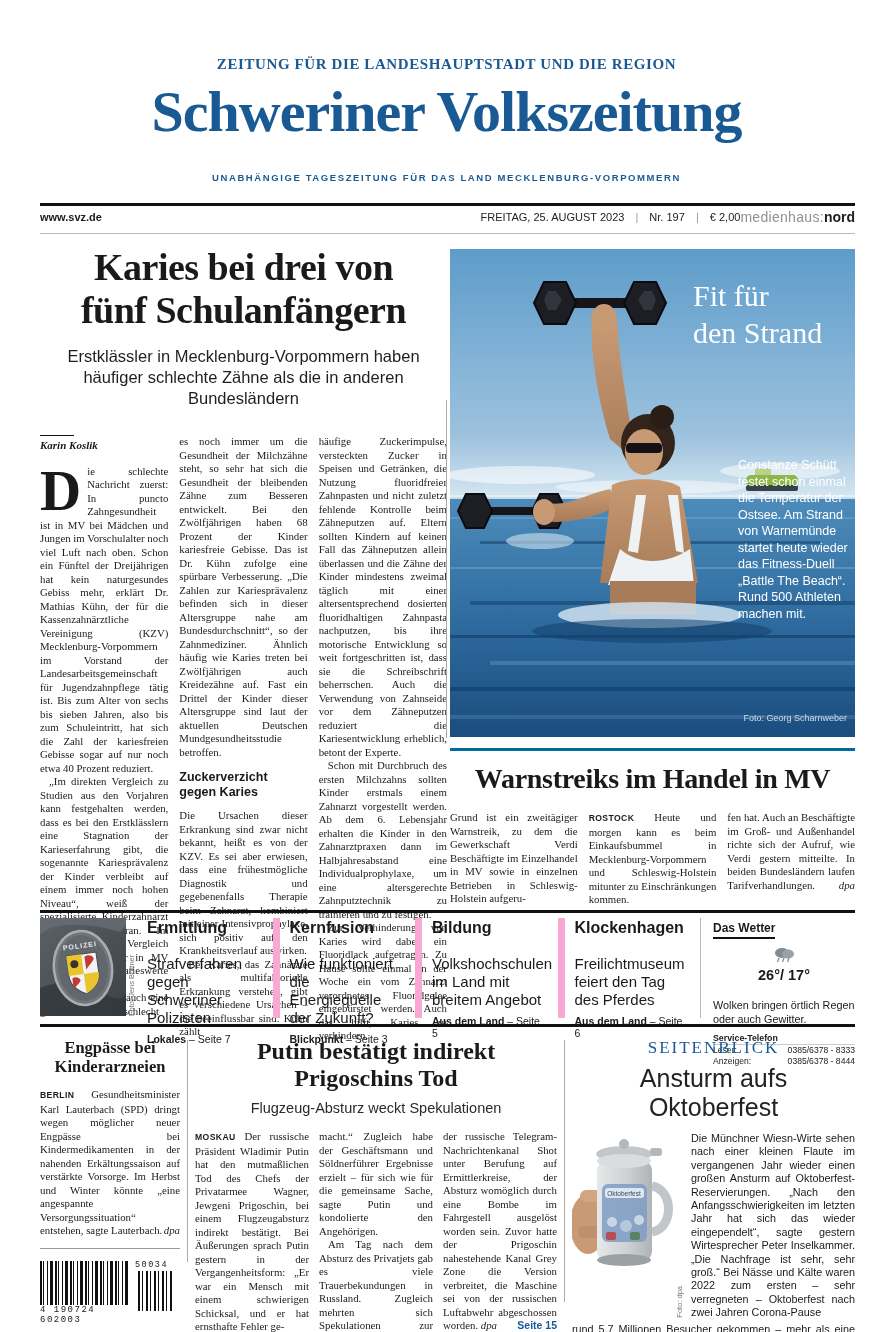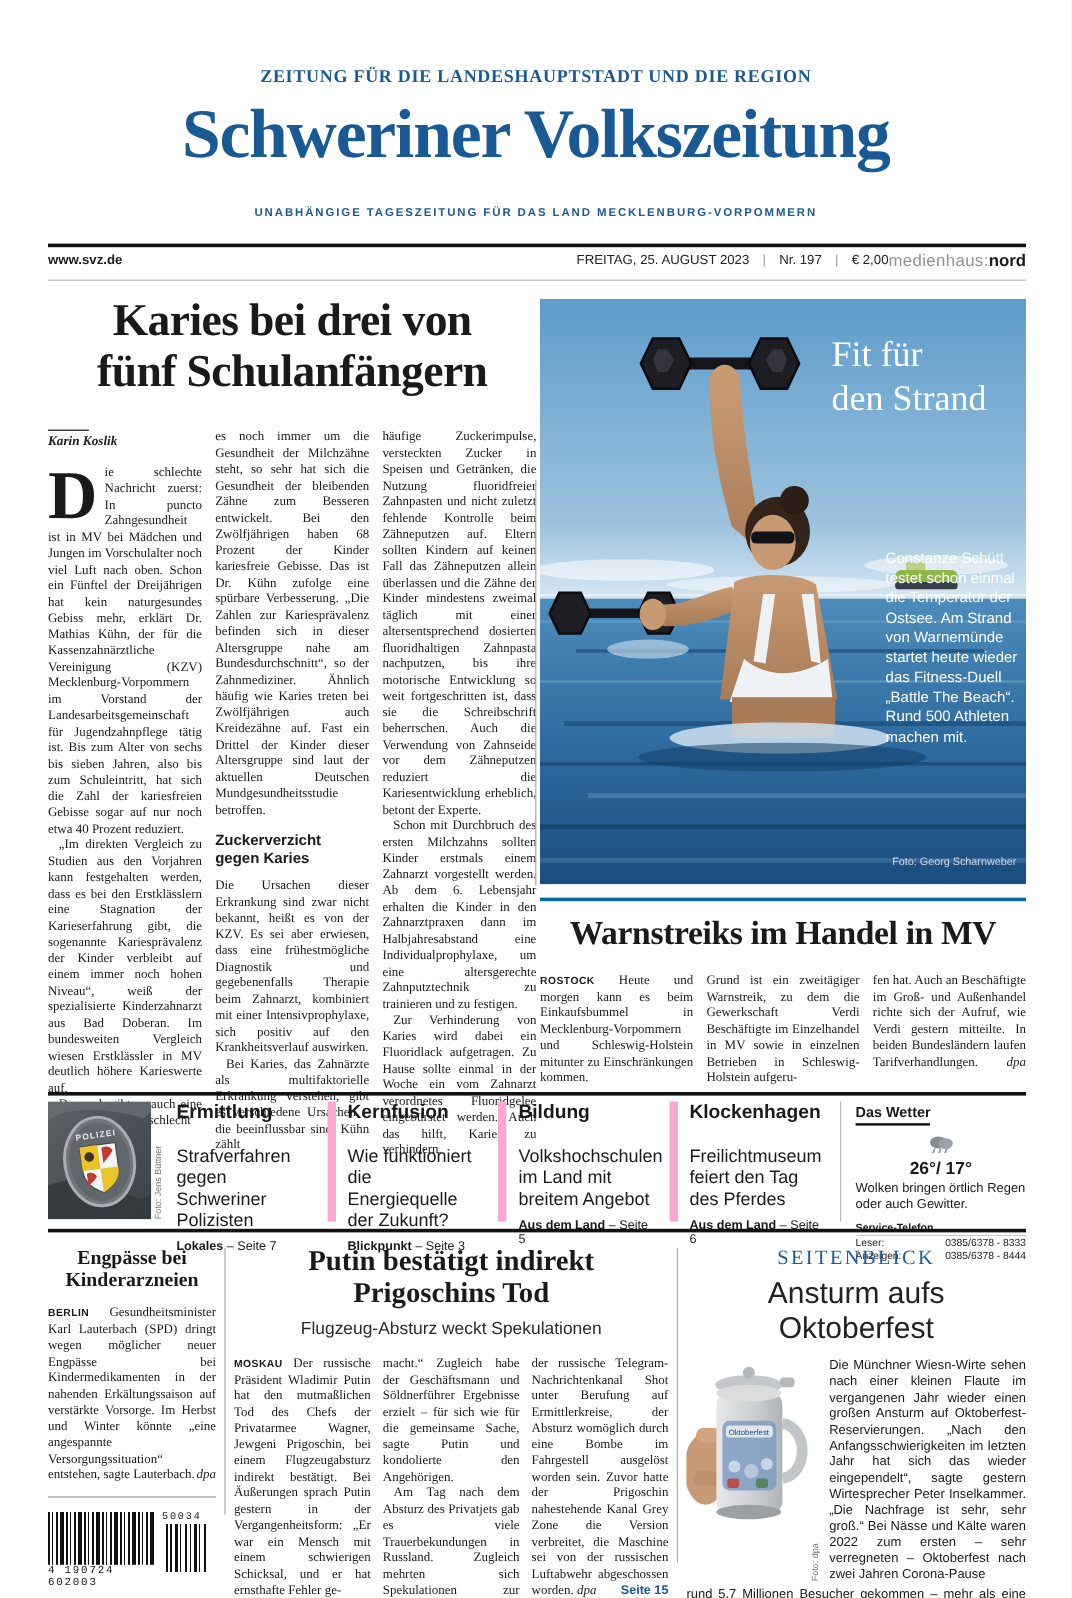--- a/index.html
+++ b/index.html
@@ -63,21 +63,21 @@
            font-family:"Liberation Sans","DejaVu Sans",sans-serif;flex:none;padding:2px 1px;}
   .teaser{flex:1.15;min-width:0;padding:0 10px;font-family:"Liberation Sans","DejaVu Sans",sans-serif;}
   .teaser + .teaser{border-left:7px solid #f9a8d4;}
   .teaser .kicker{font-weight:bold;font-size:16px;line-height:19px;}
   .teaser .ttl{font-size:15px;line-height:18px;margin-top:18px;}
   .teaser .sect{margin-top:6px;font-size:10.5px;}
   .teaser .sect b{font-size:10.5px;}
   .weather{flex:none;width:142px;border-left:1px solid #bbb;padding-left:12px;font-family:"Liberation Sans","DejaVu Sans",sans-serif;}
   .weather-title{font-weight:bold;font-size:12px;border-bottom:2px solid #111;display:inline-block;padding-bottom:2px;}
   .weather-temps{display:flex;align-items:center;gap:5px;margin-top:7px;font-weight:bold;font-size:14.5px;flex-direction:column;}
-  .weather-desc{font-size:10.8px;line-height:13.5px;margin-top:2px;}
+  .weather-desc{font-size:10.8px;line-height:13.5px;margin-top:16px;}
   .service-title{font-weight:bold;font-size:8.8px;margin-top:7px;border-bottom:1px solid #ccc;padding-bottom:1px;}
   .service-row{display:flex;justify-content:space-between;font-size:8.6px;line-height:11px;color:#222;}
 
   
   .bottom{top:1038px;left:40px;width:815px;height:280px;}
   .b-left{position:absolute;left:0;top:0;width:140px;}
   .b-left-headline{font-size:16.5px;line-height:19px;font-weight:bold;text-align:center;margin-bottom:12px;}
   .b-mid{position:absolute;left:155px;top:0;width:362px;}
   .putin-headline{font-size:24px;line-height:27px;font-weight:bold;}
   .putin-sub{font-size:14.5px;margin-top:8px;color:#2a2a2a;}
@@ -126,20 +126,21 @@
       <span class="logo-light">medienhaus</span><span class="logo-light">:</span><span class="logo-bold">nord</span>
     </span>
   </div>
   <div class="abs rule-thin" style="top:233px;"></div>
 
   <div class="abs lead">
     <div class="lead-headline center">
       <div>Karies bei drei von</div>
       <div>fünf Schulanfängern</div>
     </div>
+    <div class="lead-sub sans center">Erstklässler in Mecklenburg-Vorpommern haben häufiger schlechte Zähne als die in anderen Bundesländern</div>
     <div class="lead-cols bodytext">
       <div class="col">
         <div class="byline-rule"></div>
         <div class="byline">Karin Koslik</div>
         <p class="body-p just"><span class="dropcap">D</span><span>ie schlechte Nachricht zuerst: In puncto Zahngesundheit ist in MV bei Mädchen und Jungen im Vorschulalter noch viel Luft nach oben. Schon ein Fünftel der Dreijährigen hat kein naturgesundes Gebiss mehr, erklärt Dr. Mathias Kühn, der für die Kassenzahnärztliche Vereinigung (KZV) Mecklenburg-Vorpommern im Vorstand der Landesarbeitsgemeinschaft für Jugendzahnpflege tätig ist. Bis zum Alter von sechs bis sieben Jahren, also bis zum Schuleintritt, hat sich die Zahl der kariesfreien Gebisse sogar auf nur noch etwa 40 Prozent reduziert.</span></p>
         <p class="body-p just ind">„Im direkten Vergleich zu Studien aus den Vorjahren kann festgehalten werden, dass es bei den Erstklässlern eine Stagnation der Karieserfahrung gibt, die sogenannte Kariesprävalenz der Kinder verbleibt auf einem immer noch hohen Niveau“, weiß der spezialisierte Kinderzahnarzt aus Bad Doberan. Im bundesweiten Vergleich wiesen Erstklässler in MV deutlich höhere Karieswerte auf.</p>
         <p class="body-p just ind">Dennoch gibt es auch eine gute Nachricht: So schlecht</p>
       </div>
       <div class="col">
         <p class="body-p just">es noch immer um die Gesundheit der Milchzähne steht, so sehr hat sich die Gesundheit der bleibenden Zähne zum Besseren entwickelt. Bei den Zwölfjährigen haben 68 Prozent der Kinder kariesfreie Gebisse. Das ist Dr. Kühn zufolge eine spürbare Verbesserung. „Die Zahlen zur Kariesprävalenz befinden sich in dieser Altersgruppe nahe am Bundesdurchschnitt“, so der Zahnmediziner. Ähnlich häufig wie Karies treten bei Zwölfjährigen auch Kreidezähne auf. Fast ein Drittel der Kinder dieser Altersgruppe sind laut der aktuellen Deutschen Mundgesundheitsstudie betroffen.</p>
@@ -239,24 +240,24 @@
       <div>den Strand</div>
     </div>
     <div class="photo-caption">Constanze Schütt testet schon einmal die Temperatur der Ostsee. Am Strand von Warnemünde startet heute wieder das Fitness-Duell „Battle The Beach“. Rund 500 Athleten machen mit.</div>
     <div class="photo-credit">Foto: Georg Scharnweber</div>
   </div>
 
   <div class="abs strike">
     <div class="strike-headline center">Warnstreiks im Handel in MV</div>
     <div class="strike-cols bodytext">
       <div class="col">
+        <p class="body-p just">Grund ist ein zweitägiger Warnstreik, zu dem die Gewerkschaft Verdi Beschäftigte im Einzelhandel in MV sowie in einzelnen Betrieben in Schleswig-Holstein aufgeru-</p>
+      </div>
+      <div class="col">
         <p class="body-p just"><span class="dateline">ROSTOCK</span> <span>Heute und morgen kann es beim Einkaufsbummel in Mecklenburg-Vorpommern und Schleswig-Holstein mitunter zu Einschränkungen kommen.</span></p>
-      </div>
-      <div class="col">
-        <p class="body-p just">Grund ist ein zweitägiger Warnstreik, zu dem die Gewerkschaft Verdi Beschäftigte im Einzelhandel in MV sowie in einzelnen Betrieben in Schleswig-Holstein aufgeru-</p>
       </div>
       <div class="col">
         <p class="body-p just"><span>fen hat. Auch an Beschäftigte im Groß- und Außenhandel richte sich der Aufruf, wie Verdi gestern mitteilte. In beiden Bundesländern laufen Tarifverhandlungen.</span> <span class="src">dpa</span></p>
       </div>
     </div>
   </div>
 
   <div class="abs rule-thick" style="top:910px;"></div>
 
   <div class="abs band">

